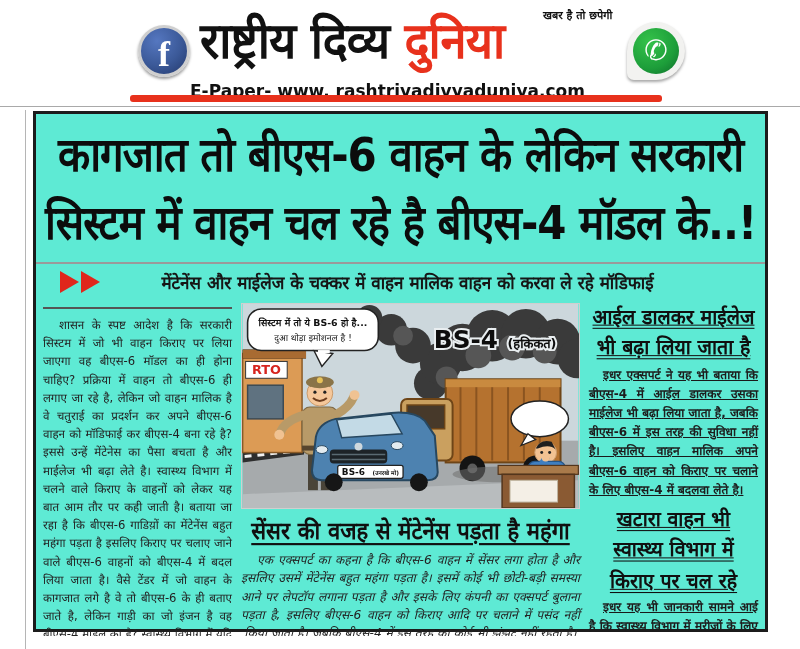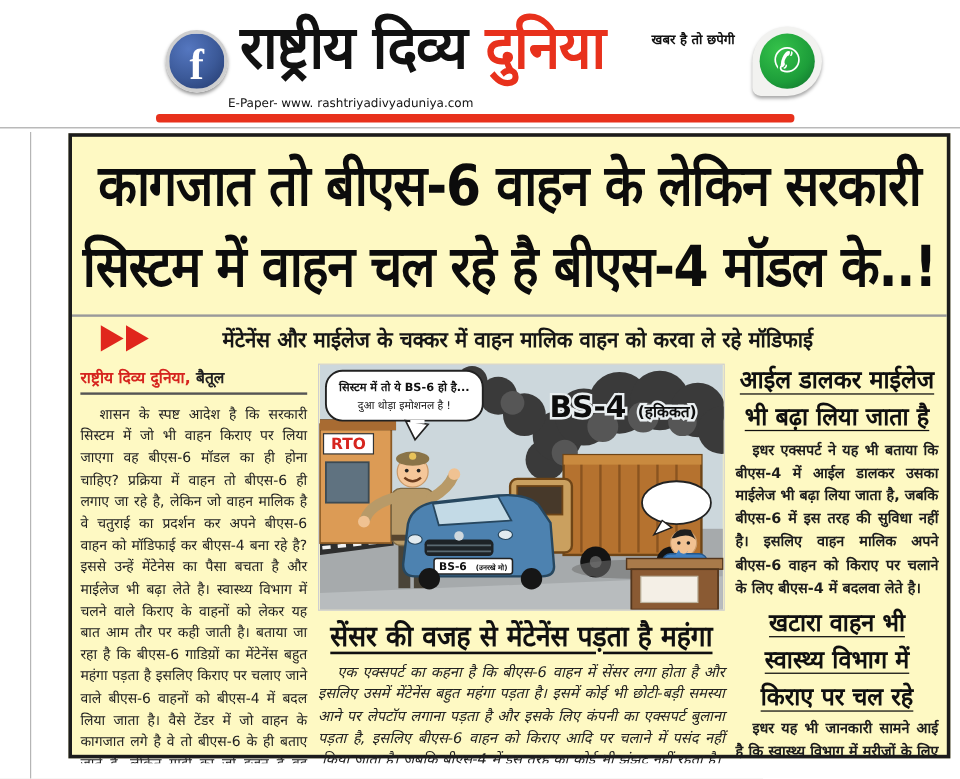--- a/index.html
+++ b/index.html
@@ -23,50 +23,50 @@
     font-weight:bold; font-size:36px; line-height:1; margin-top:6px;
   }
   .masthead-title{
     position:absolute; left:200px; top:13px; width:430px;
     font-size:47px; font-weight:900; letter-spacing:-1px;
     white-space:nowrap; line-height:1.2; transform:scaleY(1.06);
   }
   .masthead-title .black{ color:#111; }
   .masthead-title .red{ color:#e8311c; }
   .tagline{
-    position:absolute; left:543px; top:25px; font-size:11px; font-weight:bold; color:#111;
+    position:absolute; left:543px; top:7px; font-size:11px; font-weight:bold; color:#111;
   }
   .wa-icon{
     position:absolute; left:627px; top:22px; width:58px; height:58px;
     background:#f2f2f0; border-radius:50% 50% 50% 12%;
     box-shadow:0 2px 3px rgba(0,0,0,.35);
     display:flex; align-items:center; justify-content:center;
   }
   .wa-icon .circle{
     width:46px; height:46px; border-radius:50%;
     background:radial-gradient(circle at 35% 30%, #35c24a 0%, #1d9e3a 60%, #0e6b2a 100%);
     display:flex; align-items:center; justify-content:center;
   }
   .wa-icon .circle span{ color:#fff; font-size:28px; line-height:1; }
   .contact-row{
     position:absolute; left:190px; top:81px; width:470px;
     display:flex; justify-content:space-between;
-    font-size:10px; font-weight:normal; color:#111;
+    font-size:17px; font-weight:bold; color:#111;
   }
   .red-bar{
     position:absolute; left:130px; top:95px; width:532px; height:7px;
     background:#e8311c; border-radius:3px;
   }
   .page-rule-h{ position:absolute; left:0; top:106px; width:800px; border-top:1px solid #a9a9a9; }
   .page-rule-v{ position:absolute; left:25px; top:110px; height:539px; border-left:1px solid #b5b5b5; }
 
   
   .article-box{
     position:absolute; left:33px; top:111px; width:735px; height:521px;
-    border:3px solid #1c1c1c; background:#fef9c3;margin-left:24px;
+    border:3px solid #1c1c1c; background:#5eead4;
   }
   .headline{
     padding:7px 4px 5px 4px; border-bottom:2px solid #9a9a9a;
     text-align:center;
   }
   .headline div{
     font-size:42px; font-weight:900; color:#0c0c0c; line-height:1.62;
     letter-spacing:-1px; transform:scaleY(1.12); white-space:nowrap;
   }
   .subhead-row{
@@ -79,21 +79,21 @@
   }
   .subhead-text{
     flex:1; text-align:center; font-size:17px; font-weight:bold; color:#161616;
     transform:scaleY(1.05); padding-right:40px;
   }
   .columns{
     display:flex; gap:9px; padding:5px 7px 0 7px; height:338px; overflow:hidden;
   }
   .col-left{ width:189px; flex:none; }
   .col-mid{ width:339px; flex:none; }
-  .col-right{ flex:1; min-width:0; }
+  .col-right{ flex:1; min-width:0;text-decoration:underline; }
 
   .byline{ font-size:13px; font-weight:bold; padding-top:2px; }
   .byline .red{ color:#d6251f; }
   .byline .black{ color:#222; }
   .byline-rule{ border-bottom:2px solid #555; margin:4px 0 7px 0; }
   .body-text{
     font-size:11.6px; line-height:1.57; text-align:justify; color:#222;
     text-indent:16px;
   }
   .col-mid .cartoon{ width:339px; height:206px; display:block; border:1px solid #cfcfcf; }
@@ -156,23 +156,20 @@
       <div class="arrows">
         <div class="tri"></div>
         <div class="tri"></div>
       </div>
       <div class="subhead-text">मेंटेनेंस और माईलेज के चक्कर में वाहन मालिक वाहन को करवा ले रहे मॉडिफाई</div>
     </div>
 
     <div class="columns">
 
       <div class="col-left">
-        <div class="byline">
-          <span class="red">राष्ट्रीय दिव्य दुनिया,</span><span class="black"> बैतूल</span>
-        </div>
         <div class="byline-rule"></div>
         <div class="body-text">शासन के स्पष्ट आदेश है कि सरकारी सिस्टम में जो भी वाहन किराए पर लिया जाएगा वह बीएस-6 मॉडल का ही होना चाहिए? प्रक्रिया में वाहन तो बीएस-6 ही लगाए जा रहे है, लेकिन जो वाहन मालिक है वे चतुराई का प्रदर्शन कर अपने बीएस-6 वाहन को मॉडिफाई कर बीएस-4 बना रहे है? इससे उन्हें मेंटेनेस का पैसा बचता है और माईलेज भी बढ़ा लेते है। स्वास्थ्य विभाग में चलने वाले किराए के वाहनों को लेकर यह बात आम तौर पर कही जाती है। बताया जा रहा है कि बीएस-6 गाडिय़ों का मेंटेनेंस बहुत महंगा पड़ता है इसलिए किराए पर चलाए जाने वाले बीएस-6 वाहनों को बीएस-4 में बदल लिया जाता है। वैसे टेंडर में जो वाहन के कागजात लगे है वे तो बीएस-6 के ही बताए जाते है, लेकिन गाड़ी का जो इंजन है वह बीएस-4 माडल का है? स्वास्थ्य विभाग में यदि जांच हो तो यह सच्चाई सामने आ सकती है।</div>
       </div>
 
       <div class="col-mid">
 
         <svg class="cartoon" viewBox="0 0 339 206" xmlns="http://www.w3.org/2000/svg">
 
           <rect x="0" y="0" width="339" height="206" fill="#ccd7dc"></rect>
 

